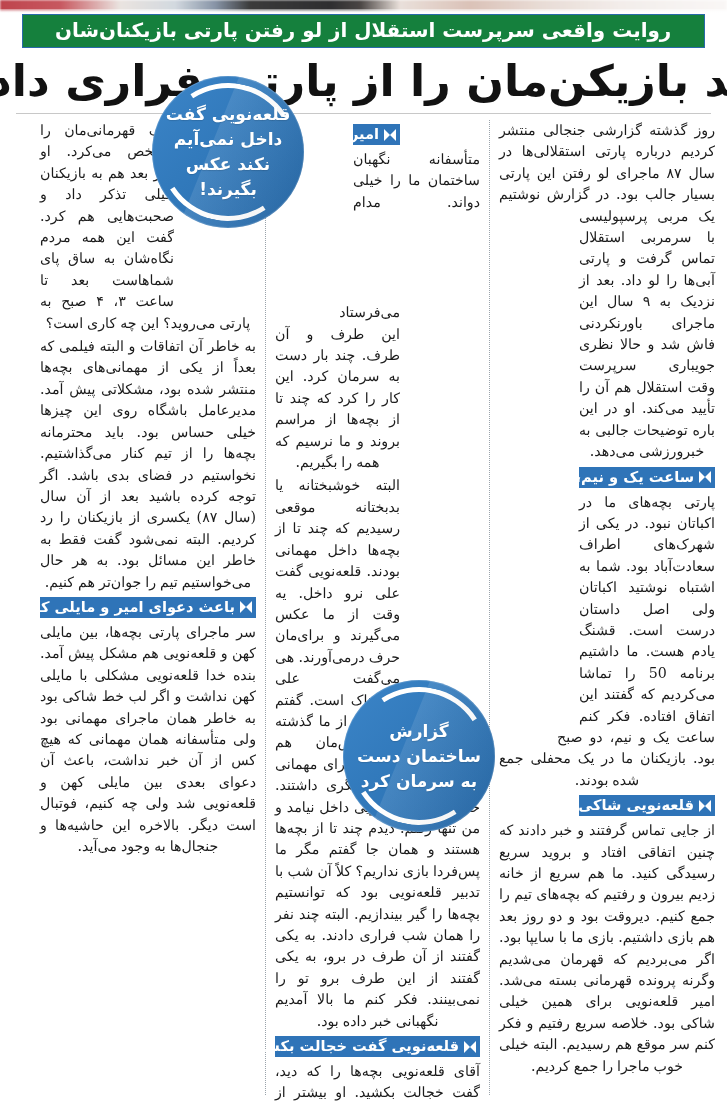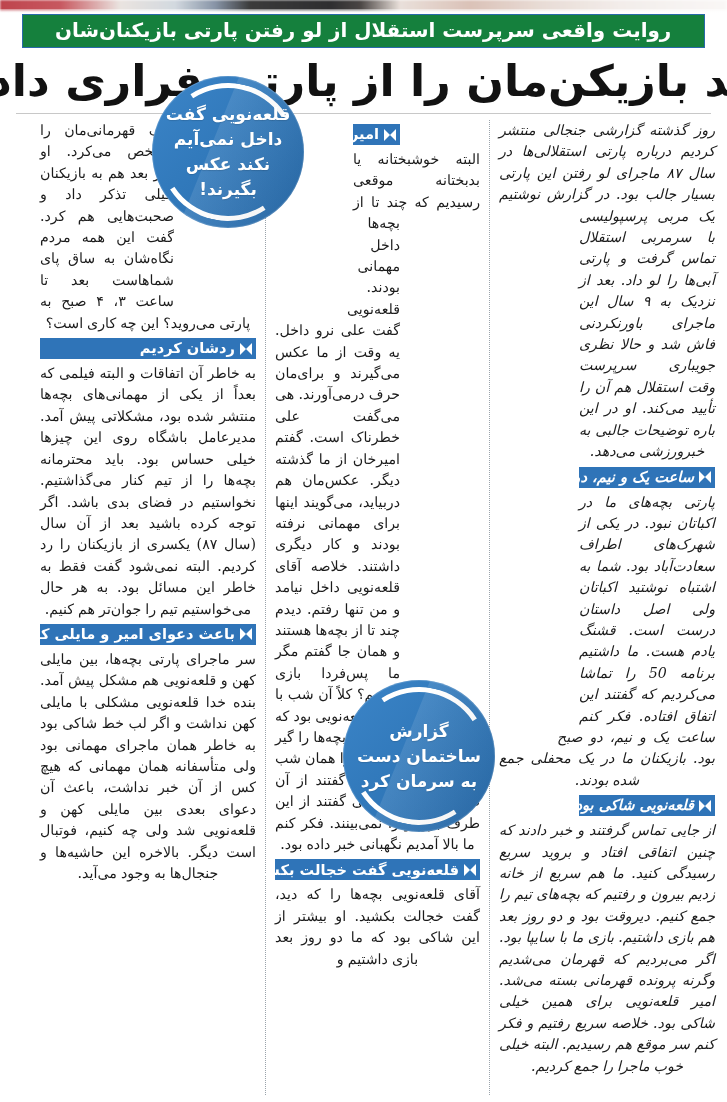--- a/index.html
+++ b/index.html
@@ -103,21 +103,21 @@
     height: 975px;
     display: flex;
     flex-direction: row;
     gap: 0;
   }
   .col {
     width: 225px;
     position: relative;
     box-sizing: border-box;
   }
-  .col-right  { order: 1; padding-left: 9px; font-style: italic; }
+  .col-right  { order: 1; padding-left: 9px; }
   .col-mid    { order: 2; padding: 0 9px; border-right: 1px dotted #9aa3ab; border-left: 1px dotted #9aa3ab; }
   .col-left   { order: 3; padding-right: 9px; }
 
   .para {
     font-size: 14.2px;
     line-height: 21.4px;
     text-align: justify;
     text-align-last: center;
     margin: 0 0 2px 0;
     color: #1b1b1b;
@@ -244,34 +244,31 @@
       </div>
       <p class="para">از جایی تماس گرفتند و خبر دادند که چنین اتفاقی افتاد و بروید سریع رسیدگی کنید. ما هم سریع از خانه زدیم بیرون و رفتیم که بچه‌های تیم را جمع کنیم. دیروقت بود و دو روز بعد هم بازی داشتیم. بازی ما با سایپا بود. اگر می‌بردیم که قهرمان می‌شدیم وگرنه پرونده قهرمانی بسته می‌شد. امیر قلعه‌نویی برای همین خیلی شاکی بود. خلاصه سریع رفتیم و فکر کنم سر موقع هم رسیدیم. البته خیلی خوب ماجرا را جمع کردیم.</p>
     </div>
   <div class="col col-mid">
       <div style="float: right; width: 80px; height: 150px; shape-outside: circle(50%); margin-top: 566px;"></div>
       <div style="float: left; width: 78px; height: 150px; shape-outside: circle(50%); margin-top: 62px;"></div>
       <div class="subhead">
         <span class="subhead-diamond"></span>
         <span class="subhead-text">امیر گفت خطرناک است</span>
       </div>
+      <p class="para">متأسفانه نگهبان ساختمان ما را خیلی دواند. مدام می‌فرستاد این طرف و آن طرف. چند بار دست به سرمان کرد. این کار را کرد که چند تا از بچه‌ها از مراسم بروند و ما نرسیم که همه را بگیریم.</p>
       <p class="para">البته خوشبختانه یا بدبختانه موقعی رسیدیم که چند تا از بچه‌ها داخل مهمانی بودند. قلعه‌نویی گفت علی نرو داخل. یه وقت از ما عکس می‌گیرند و برای‌مان حرف درمی‌آورند. هی می‌گفت علی خطرناک است. گفتم امیرخان از ما گذشته دیگر. عکس‌مان هم دربیاید، می‌گویند اینها برای مهمانی نرفته بودند و کار دیگری داشتند. خلاصه آقای قلعه‌نویی داخل نیامد و من تنها رفتم. دیدم چند تا از بچه‌ها هستند و همان جا گفتم مگر ما پس‌فردا بازی نداریم؟ کلاً آن شب با تدبیر قلعه‌نویی بود که توانستیم بچه‌ها را گیر بیندازیم. البته چند نفر را همان شب فراری دادند. به یکی گفتند از آن طرف در برو، به یکی گفتند از این طرف برو تو را نمی‌بینند. فکر کنم ما بالا آمدیم نگهبانی خبر داده بود.</p>
       <div class="subhead">
         <span class="subhead-diamond"></span>
         <span class="subhead-text">قلعه‌نویی گفت خجالت بکشید</span>
       </div>
       <p class="para">آقای قلعه‌نویی بچه‌ها را که دید، گفت خجالت بکشید. او بیشتر از این شاکی بود که ما دو روز بعد بازی داشتیم و</p>
     </div>
   <div class="col col-left">
       <div style="float: right; width: 82px; height: 150px; shape-outside: circle(50%); margin-top: 62px;"></div>
       <p class="para">این بازی تکلیف قهرمانی‌مان را مشخص می‌کرد. او روز بعد هم به بازیکنان خیلی تذکر داد و صحبت‌هایی هم کرد. گفت این همه مردم نگاه‌شان به ساق پای شماهاست بعد تا ساعت ۳، ۴ صبح به پارتی می‌روید؟ این چه کاری است؟</p>
-      <div class="subhead">
-        <span class="subhead-diamond"></span>
-        <span class="subhead-text">ردشان کردیم</span>
-      </div>
       <p class="para">به خاطر آن اتفاقات و البته فیلمی که بعداً از یکی از مهمانی‌های بچه‌ها منتشر شده بود، مشکلاتی پیش آمد. مدیرعامل باشگاه روی این چیزها خیلی حساس بود. باید محترمانه بچه‌ها را از تیم کنار می‌گذاشتیم. نخواستیم در فضای بدی باشد. اگر توجه کرده باشید بعد از آن سال (سال ۸۷) یکسری از بازیکنان را رد کردیم. البته نمی‌شود گفت فقط به خاطر این مسائل بود. به هر حال می‌خواستیم تیم را جوان‌تر هم کنیم.</p>
       <div class="subhead">
         <span class="subhead-diamond"></span>
         <span class="subhead-text">باعث دعوای امیر و مایلی کهن شد</span>
       </div>
       <p class="para">سر ماجرای پارتی بچه‌ها، بین مایلی کهن و قلعه‌نویی هم مشکل پیش آمد. بنده خدا قلعه‌نویی مشکلی با مایلی کهن نداشت و اگر لب خط شاکی بود به خاطر همان ماجرای مهمانی بود ولی متأسفانه همان مهمانی که هیچ کس از آن خبر نداشت، باعث آن دعوای بعدی بین مایلی کهن و قلعه‌نویی شد ولی چه کنیم، فوتبال است دیگر. بالاخره این حاشیه‌ها و جنجال‌ها به وجود می‌آید.</p>
     </div>
 </div>
 
 <div class="badge" id="badge-1">

